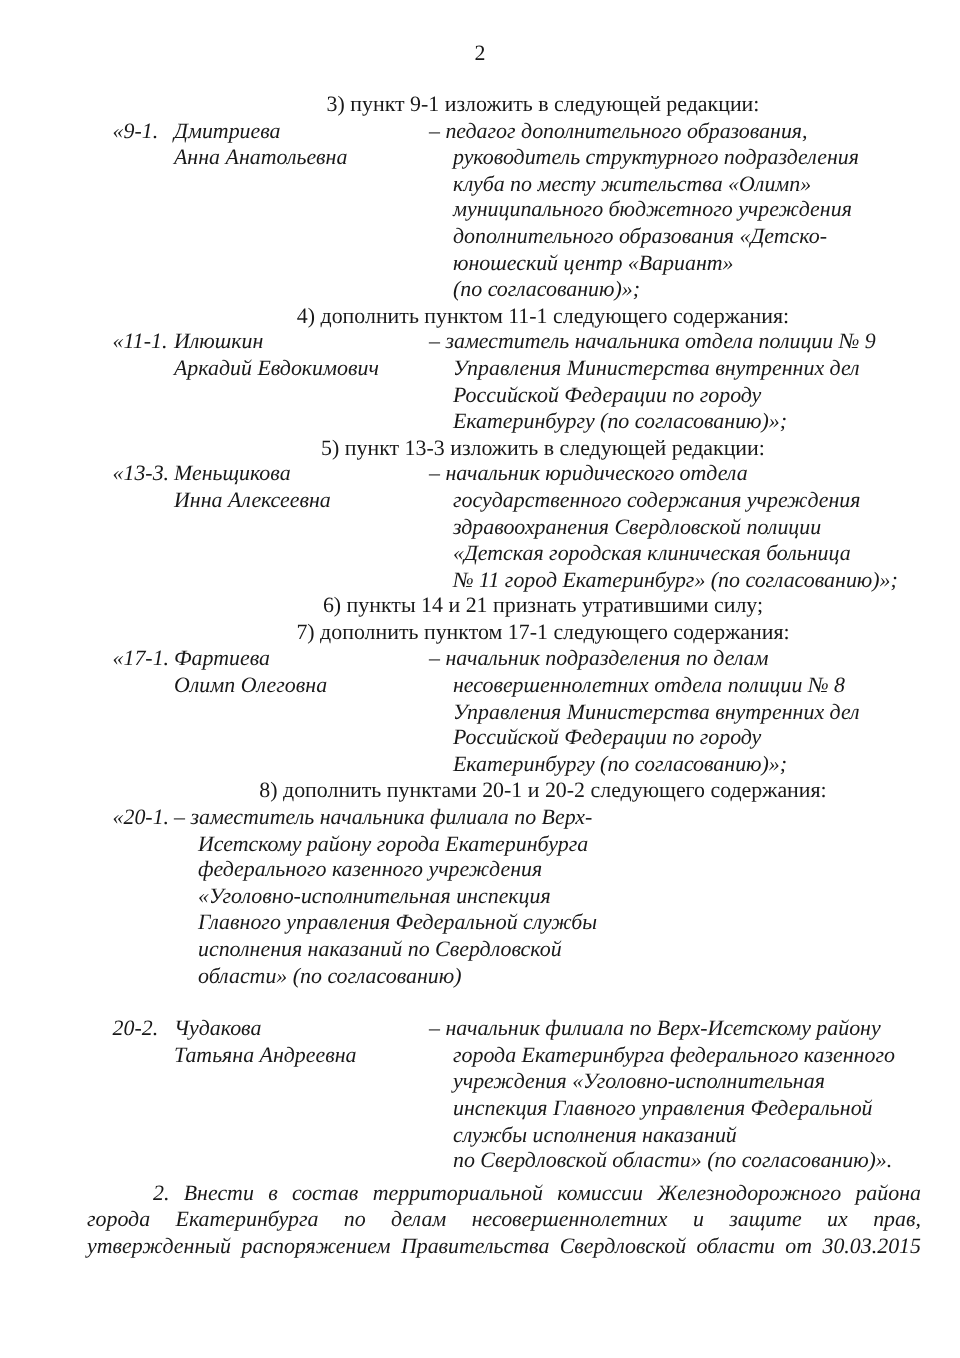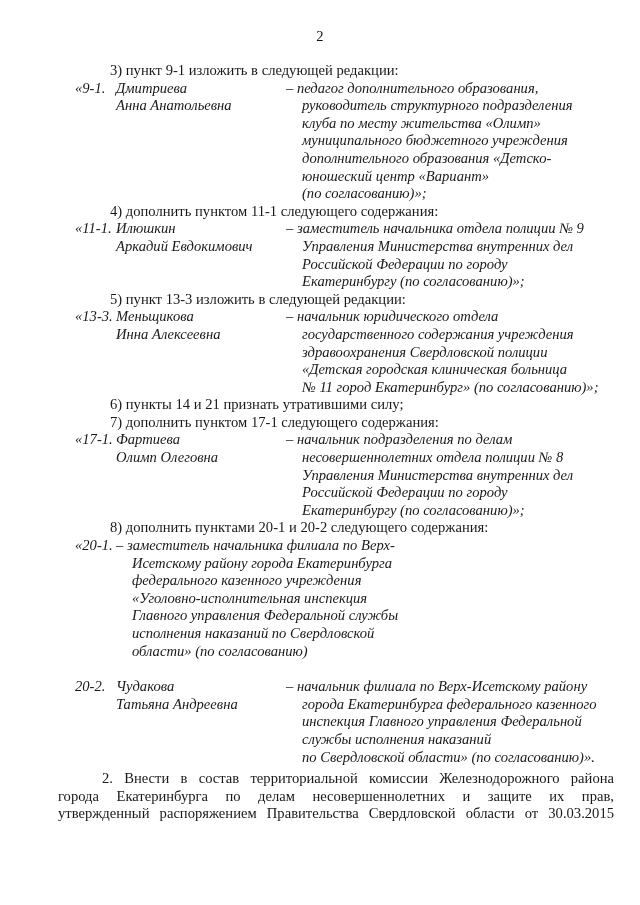--- a/index.html
+++ b/index.html
@@ -23,30 +23,31 @@
   }
   .content {
     position: absolute;
     top: 56px;
     left: 58px;
     width: 556px;
   }
   .clause {
     padding-left: 52px;
     white-space: nowrap;
+    text-align: center;
   }
   .clause.first { margin-top: 6px; }
   .entry { display: flex; font-style: italic; }
   .entry .num  { flex: 0 0 41px; width: 41px; padding-left: 17px; white-space: nowrap; }
   .entry .name { flex: 0 0 170px; width: 170px; }
   .entry .desc { flex: 1 1 auto; padding-left: 16px; }
   .entry .desc .ln:first-child { text-indent: -16px; }
   .ln { white-space: nowrap; }
   .entry.gap { margin-top: 18px; }
-  .para { margin-top: 4px; }
+  .para { margin-top: 4px; font-style: italic; }
   .pline {
     text-align: justify;
     text-align-last: justify;
   }
   .pline.first { text-indent: 44px; }
 </style>
 </head>
 <body>
 
 <div class="page">
@@ -142,20 +143,21 @@
 
     <div class="entry gap">
       <div class="num">20-2.</div>
       <div class="name">
         <div class="ln">Чудакова</div>
         <div class="ln">Татьяна Андреевна</div>
       </div>
       <div class="desc">
         <div class="ln">– начальник филиала по Верх-Исетскому району</div>
         <div class="ln">города Екатеринбурга федерального казенного</div>
+        <div class="ln">учреждения «Уголовно-исполнительная</div>
         <div class="ln">инспекция Главного управления Федеральной</div>
         <div class="ln">службы исполнения наказаний</div>
         <div class="ln">по Свердловской области» (по согласованию)».</div>
       </div>
     </div>
 
     <div class="para">
       <div class="pline first">2. Внести в состав территориальной комиссии Железнодорожного района</div>
       <div class="pline">города Екатеринбурга по делам несовершеннолетних и защите их прав,</div>
       <div class="pline">утвержденный распоряжением Правительства Свердловской области от 30.03.2015</div>

